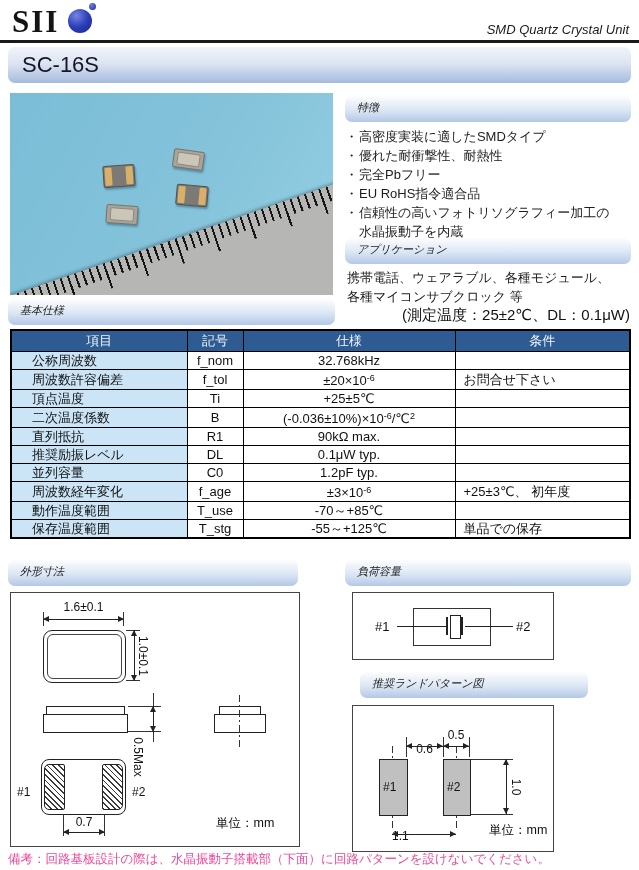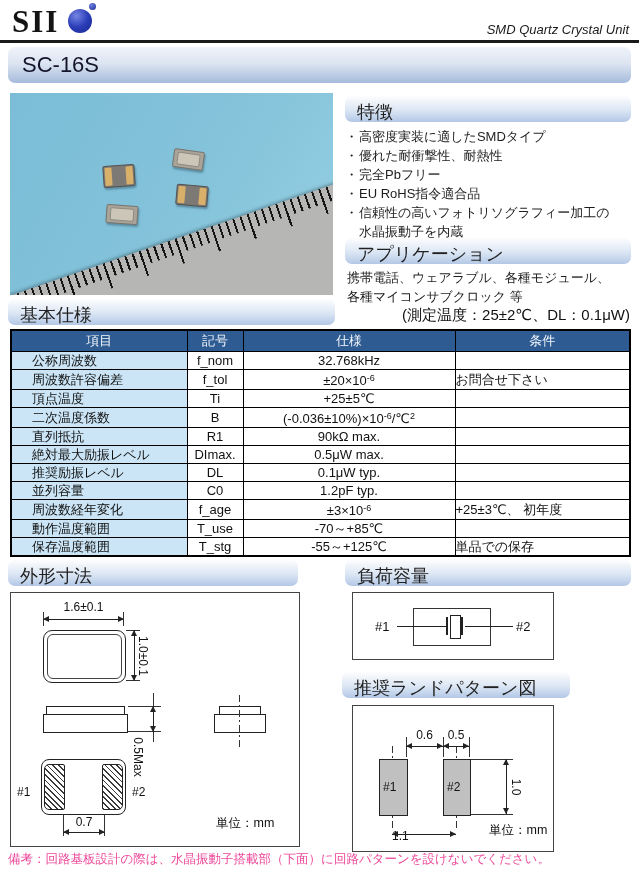--- a/index.html
+++ b/index.html
@@ -16,21 +16,21 @@
   .logo-dot{position:absolute;left:89px;top:3px;width:7px;height:7px;border-radius:50%;
     background:radial-gradient(circle at 35% 30%, #6f7fe0, #1a2a94);}
   .product-type{position:absolute;right:10px;top:22px;font-size:13px;font-style:italic;color:#1a1a1a;}
   .header-rule{position:absolute;left:0;top:40px;width:639px;height:3px;background:#1a1a1a;}
   .title-bar{position:absolute;left:8px;top:47px;width:623px;height:36px;border-radius:7px;
     background:linear-gradient(180deg,#f0f3fa 0%,#dde5f2 45%,var(--c-titlegrad) 100%);}
   .title-bar span{position:absolute;left:14px;top:5px;font-size:22px;color:#14142a;}
   
   .sec-bar{position:absolute;height:26px;border-radius:7px;
     background:linear-gradient(180deg,#fdfdfe 0%,#dbe6f4 55%,var(--c-bargrad) 100%);}
-  .sec-bar span{position:absolute;left:12px;top:4px;font-size:18px;font-weight:500;color:#222;}
+  .sec-bar span{position:absolute;left:12px;top:4px;font-size:11px;font-weight:500;color:#222;font-style:italic;}
   
   .photo{position:absolute;left:10px;top:93px;width:323px;height:202px;overflow:hidden;
     background:linear-gradient(120deg,#7bbdd7 0%,var(--c-photo) 55%,#95cfe3 100%);}
   .ruler{position:absolute;left:-15px;top:208px;width:430px;height:150px;
     transform:rotate(-19deg);transform-origin:top left;
     background-color:var(--c-ruler);
     background-image:
       repeating-linear-gradient(90deg,#161616 0 2px,transparent 2px 38px),
       repeating-linear-gradient(90deg,#161616 0 2px,transparent 2px 7.6px);
     background-size:100% 26px,100% 15px;background-repeat:no-repeat,no-repeat;
@@ -50,21 +50,21 @@
   
   .measure-note{position:absolute;right:9px;top:306px;font-size:15px;color:#111;}
   .spec-table{position:absolute;left:10px;top:329px;width:619px;table-layout:fixed;
     border-collapse:collapse;border:2px solid #000;font-size:13px;}
   .spec-table th{height:20px;background:var(--c-thead);color:#f2f6fc;font-weight:500;
     border:1px solid #000;padding:0;font-size:13px;}
   .spec-table td{height:17px;border:1px solid #000;padding:0;line-height:16px;overflow:hidden;white-space:nowrap;}
   .spec-table td.item{background:var(--c-itemcol);padding-left:20px;}
   .spec-table td.sym{text-align:center;}
   .spec-table td.spec{text-align:center;}
-  .spec-table td.cond{}
+  .spec-table td.cond{padding-left:8px;}
   .sup{font-size:9px;vertical-align:4px;}
   
   .diag{position:absolute;border:1px solid #444;background:#fff;}
   .dims-box{left:10px;top:592px;width:288px;height:253px;}
   .ic-box{left:352px;top:592px;width:200px;height:66px;}
   .land-box{left:352px;top:705px;width:200px;height:145px;}
   .lbl{position:absolute;font-size:12px;color:#111;white-space:nowrap;}
   .vtext{position:absolute;font-size:12px;color:#111;white-space:nowrap;text-align:center;transform:rotate(90deg);}
   
   .dh{position:absolute;height:1px;background:#222;}
@@ -210,26 +210,20 @@
           <td class="spec"><span>(-0.036±10%)×10</span><span class="sup">-6</span><span>/℃</span><span class="sup">2</span></td>
           <td class="cond"></td>
         </tr>
         <tr>
           <td class="item">直列抵抗</td>
           <td class="sym">R1</td>
           <td class="spec"><span>90kΩ max.</span></td>
           <td class="cond"></td>
         </tr>
         <tr>
-          <td class="item">絶対最大励振レベル</td>
-          <td class="sym">DImax.</td>
-          <td class="spec"><span>0.5μW max.</span></td>
-          <td class="cond"></td>
-        </tr>
-        <tr>
           <td class="item">推奨励振レベル</td>
           <td class="sym">DL</td>
           <td class="spec"><span>0.1μW typ.</span></td>
           <td class="cond"></td>
         </tr>
         <tr>
           <td class="item">並列容量</td>
           <td class="sym">C0</td>
           <td class="spec"><span>1.2pF typ.</span></td>
           <td class="cond"></td>
@@ -307,37 +301,37 @@
     <div class="ic-inner"></div>
     <span class="lbl" style="left:22px;top:26px;font-size:13px;">#1</span>
     <span class="wire" style="left:44px;width:49px;"></span>
     <span class="xtal-plate" style="left:93px;"></span>
     <span class="xtal-body"></span>
     <span class="xtal-plate" style="left:108px;"></span>
     <span class="wire" style="left:112px;width:48px;"></span>
     <span class="lbl" style="left:163px;top:26px;font-size:13px;">#2</span>
   </div>
 
-  <div class="sec-bar" style="left:342px;top:672px;width:228px;">
+  <div class="sec-bar" style="left:360px;top:672px;width:228px;">
     <span>推奨ランドパターン図</span>
   </div>
   <div class="diag land-box">
     <span class="cdash" style="left:39px;top:40px;height:85px;"></span>
     <span class="cdash" style="left:103px;top:40px;height:85px;"></span>
     <div class="land-pad" style="left:26px;">
       <span class="lbl" style="left:3px;top:20px;">#1</span>
     </div>
     <div class="land-pad" style="left:90px;width:26px;">
       <span class="lbl" style="left:3px;top:20px;">#2</span>
     </div>
 
     <span class="ext" style="left:53px;top:31px;width:1px;height:20px;"></span>
     <span class="ext" style="left:90px;top:31px;width:1px;height:20px;"></span>
     <span class="ext" style="left:116px;top:31px;width:1px;height:20px;"></span>
-    <span class="lbl" style="left:53px;top:22px;width:37px;text-align:center;">0.6</span>
+    <span class="lbl" style="left:53px;top:36px;width:37px;text-align:center;">0.6</span>
     <span class="lbl" style="left:90px;top:22px;width:26px;text-align:center;">0.5</span>
     <span class="dh ar" style="left:53px;top:40px;width:37px;"></span>
     <span class="dh ar" style="left:90px;top:40px;width:26px;"></span>
 
     <span class="ext" style="left:118px;top:53px;width:42px;height:1px;"></span>
     <span class="ext" style="left:118px;top:108px;width:42px;height:1px;"></span>
     <span class="dv ar" style="left:153px;top:53px;height:55px;"></span>
     <span class="vtext" style="left:152px;top:74px;width:22px;">1.0</span>
 
     <span class="lbl" style="left:39px;top:123px;width:64px;">1.1</span>

